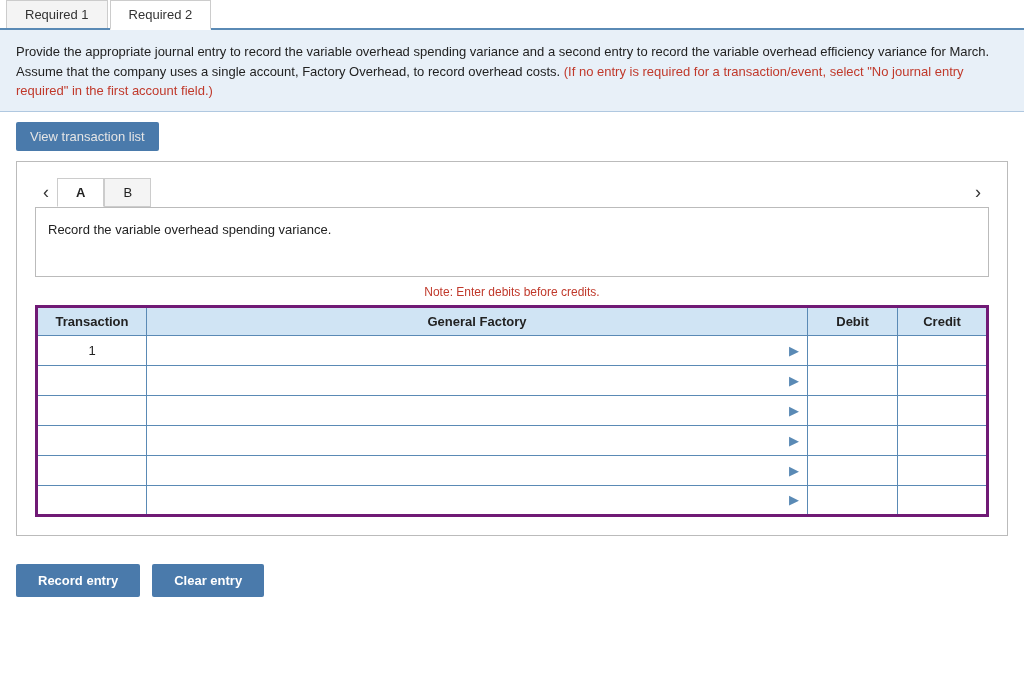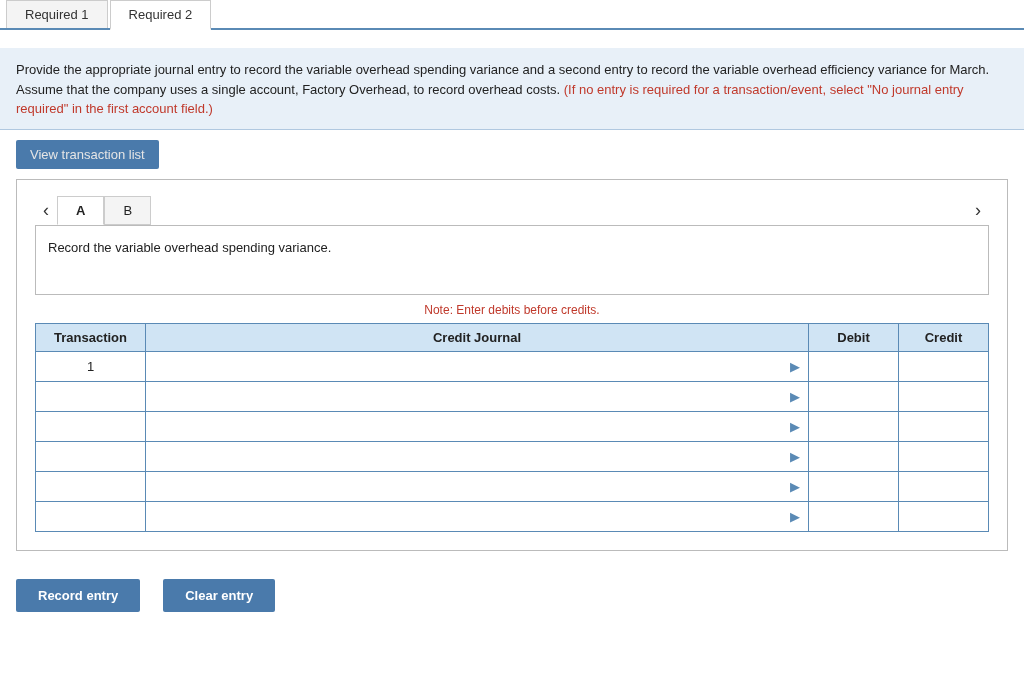--- a/index.html
+++ b/index.html
@@ -8,21 +8,21 @@
       font-size: 13px;
       background: #fff;
       color: #222;
     }
 
     
     .tabs-bar {
       display: flex;
       border-bottom: 2px solid #5a8ab5;
       padding: 0 0 0 6px;
-      margin-bottom: 18px;
+      margin-bottom: 0;
     }
     .tab {
       padding: 6px 18px;
       cursor: pointer;
       border: 1px solid #ccc;
       border-bottom: none;
       background: #f4f4f4;
       font-size: 13px;
       color: #333;
       margin-right: 2px;
@@ -125,21 +125,21 @@
       color: #c0392b;
       font-size: 12px;
       margin-bottom: 6px;
       text-align: center;
     }
 
     
     .journal-table {
       width: 100%;
       border-collapse: collapse;
-      border: 1px solid #701a75;
+      border: 3px solid #701a75;
     }
     .journal-table th {
       background: #d0e4f4;
       border: 1px solid #5a8ab5;
       padding: 6px 8px;
       font-size: 13px;
       text-align: center;
     }
     .journal-table th.col-transaction { width: 110px; }
     .journal-table th.col-journal { width: auto; }
@@ -173,21 +173,21 @@
       font-size: 13px;
       cursor: pointer;
       margin-left: 2px;
     }
 
     
     .bottom-buttons {
       display: flex;
       align-items: center;
       padding: 12px 16px 8px 16px;
-      gap: 23px;
+      gap: 12px;
     }
     .btn-action {
       background: #4a7aab;
       color: #fff;
       border: none;
       padding: 9px 22px;
       font-size: 13px;
       cursor: pointer;
       border-radius: 2px;
       font-weight: bold;
@@ -234,21 +234,21 @@
   <div class="description-box">
     <span>Record the variable overhead spending variance.</span>
   </div>
 
   <div class="note-text">Note: Enter debits before credits.</div>
 
   <table class="journal-table">
     <thead>
       <tr>
         <th class="col-transaction">Transaction</th>
-        <th class="col-journal">Credit Journal</th>
+        <th class="col-journal">General Factory</th>
         <th class="col-debit">Debit</th>
         <th class="col-credit">Credit</th>
       </tr>
     </thead>
     <tbody id="journal-tbody">
     <tr>
           <td class="center">1</td>
           <td>
             <div class="gj-cell">
               <input type="text" style="">

